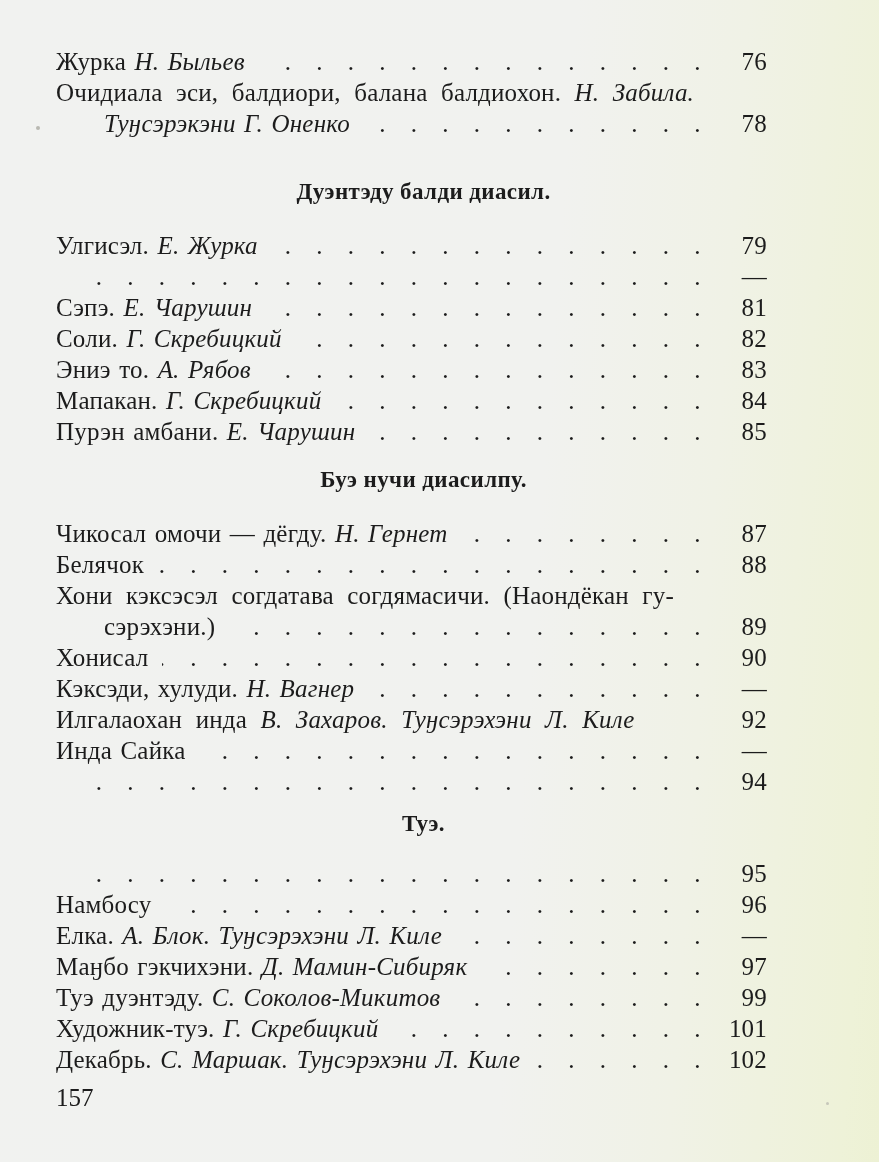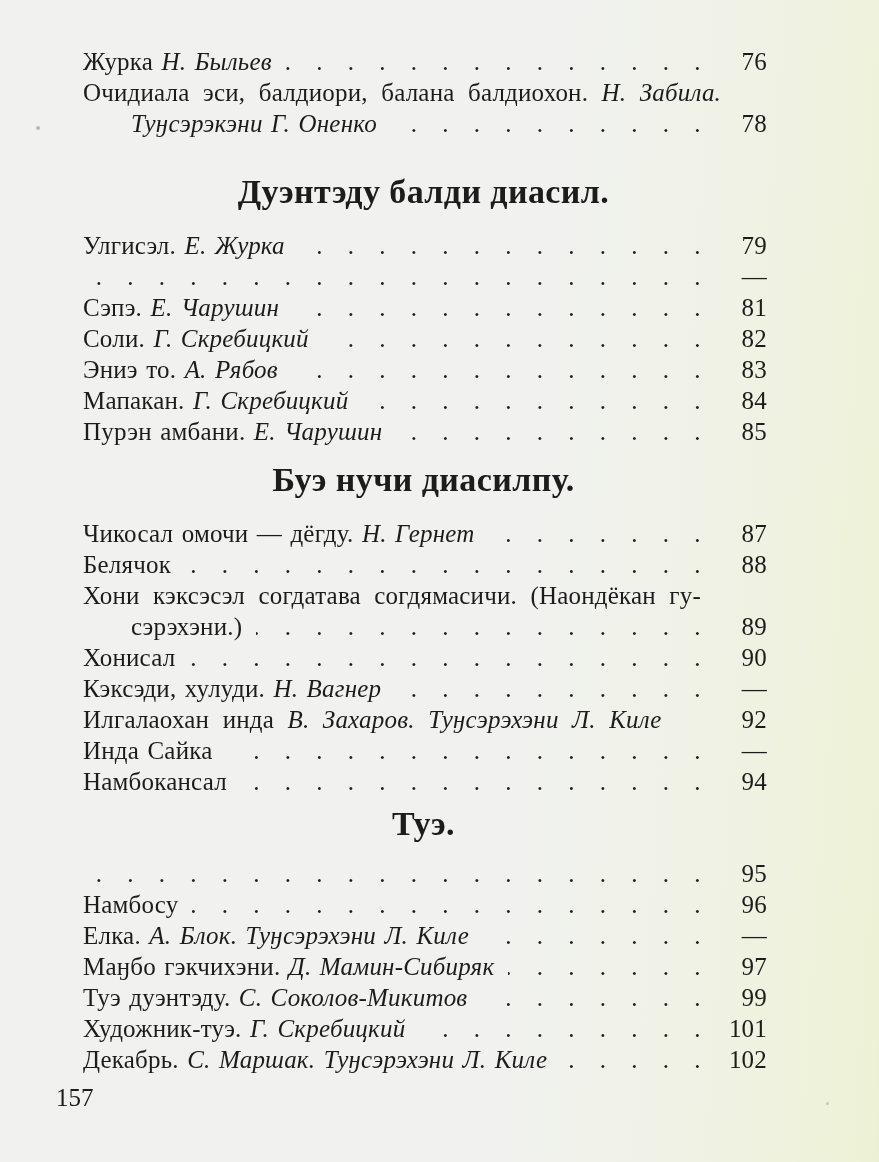--- a/index.html
+++ b/index.html
@@ -17,33 +17,33 @@
   }
   .row{
     display:flex; align-items:baseline;
     font-size:25px; line-height:30px;
     margin-bottom:1px;
     white-space:nowrap;
     letter-spacing:0.2px; word-spacing:2px;
   }
   .row.indent{padding-left:48px;}
   .row.wide{word-spacing:7px;}
-  .title{flex:0 0 auto;margin-left:27px;}
+  .title{flex:0 0 auto;}
   .it{font-style:italic;}
   .leader{
     flex:1 1 auto; min-width:0;
     overflow:hidden; white-space:nowrap;
     direction:rtl;
     letter-spacing:8.5px;
     margin:0 12px 0 14px;
   }
   .leader.empty{letter-spacing:0;}
   .pg{flex:0 0 auto; min-width:46px; text-align:right; font-size:25px;}
   .heading{
-    font-size:34px; font-weight:700; line-height:30px;
+    font-size:23px; font-weight:700; line-height:30px;
     text-align:center; letter-spacing:0.4px;
     position:relative; left:12px;
     margin:0;
   }
   section:nth-of-type(2) .heading{margin:38px 0 24px;}
   section:nth-of-type(3) .heading{margin:18px 0 24px;}
   section:nth-of-type(4) .heading{margin:12px 0 20px;}
   .folio{
     text-align:left; font-size:25px; line-height:30px;
     margin-top:8px; padding-right:4px;
@@ -151,21 +151,20 @@
             <span class="title"><span>Илгалаохан инда </span><span class="it">В. Захаров. Туӈсэрэхэни Л. Киле</span></span>
             <span class="leader empty"></span>
             <span class="pg">92</span>
           </div>
           <div class="row">
             <span class="title"><span>Инда Сайка</span></span>
             <span class="leader">. . . . . . . . . . . . . . . . . . . . . . . . . . . . . . . . . . . . . . . . . . . . .</span>
             <span class="pg">—</span>
           </div>
           <div class="row">
-            <span class="title"><span>Намбокансал</span></span>
             <span class="leader">. . . . . . . . . . . . . . . . . . . . . . . . . . . . . . . . . . . . . . . . . . . . .</span>
             <span class="pg">94</span>
           </div>
         </section>
         <section>
           <h2 class="heading">Туэ.</h2>
           <div class="row">
             <span class="leader">. . . . . . . . . . . . . . . . . . . . . . . . . . . . . . . . . . . . . . . . . . . . .</span>
             <span class="pg">95</span>
           </div>

